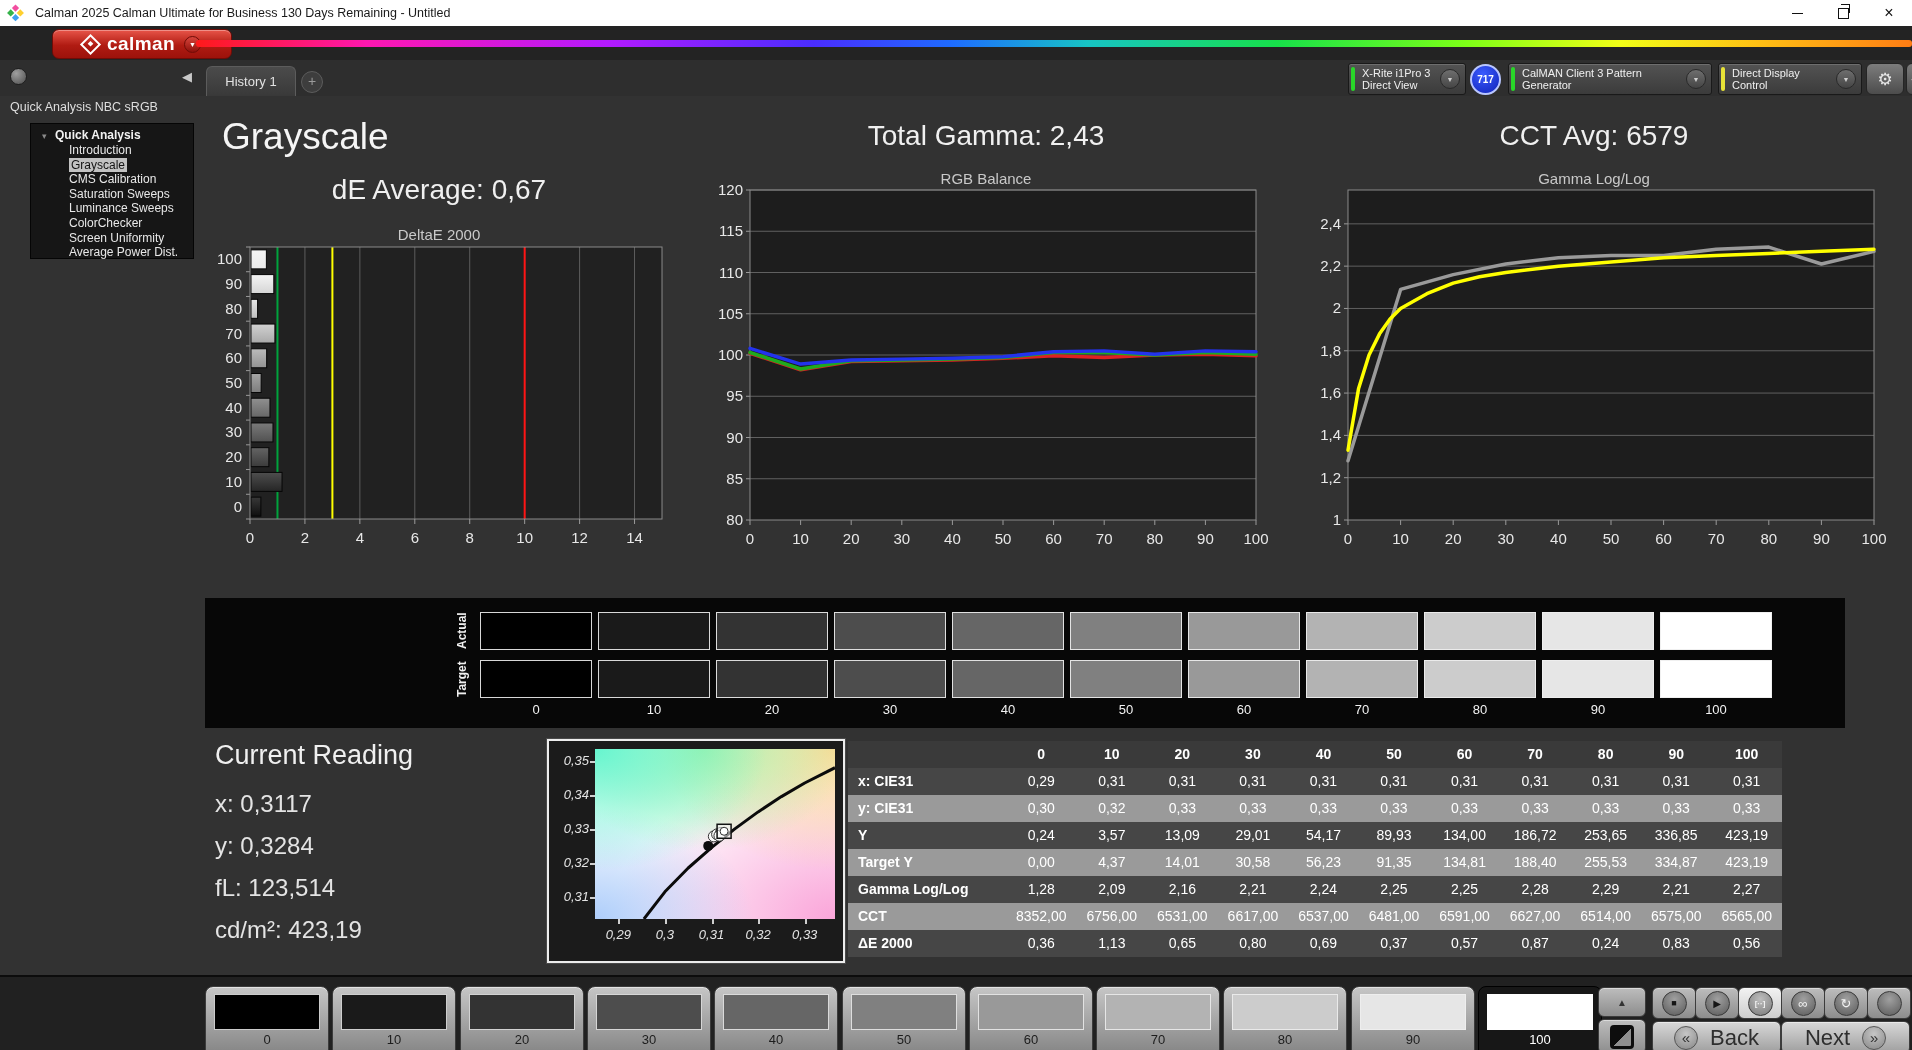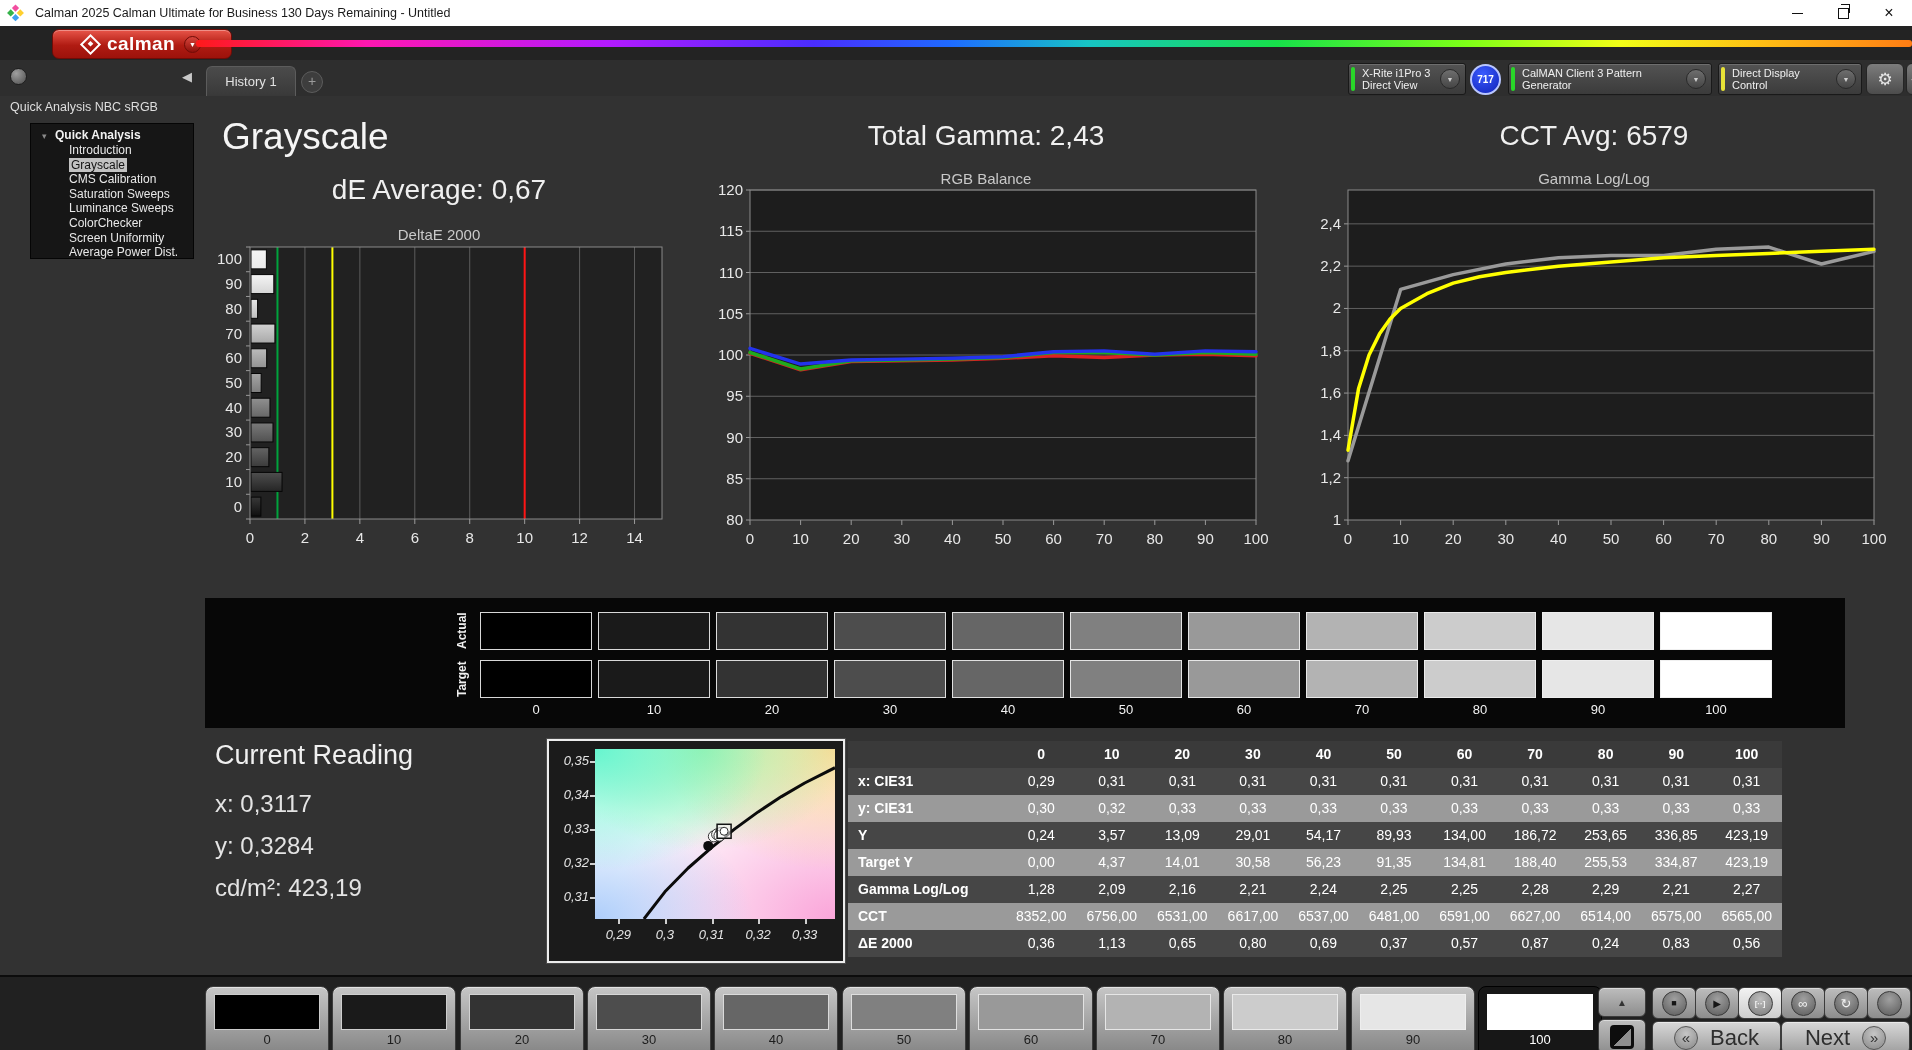--- a/index.html
+++ b/index.html
@@ -486,20 +486,21 @@
         <div class="bswlab" style="left: 1337px;">90</div>
         <div class="bsw" style="left: 1455px; top: 14px; background: rgb(255, 255, 255);"></div>
         <div class="bsw" style="left: 1455px; top: 62px; background: rgb(255, 255, 255);"></div>
         <div class="bswlab" style="left: 1455px;">100</div>
       </div>
 
     <div id="cr">
       <div id="crtitle">Current Reading</div>
       <div class="crline">x: 0,3117</div>
       <div class="crline">y: 0,3284</div>
+      <div class="crline">fL: 123,514</div>
       <div class="crline">cd/m²: 423,19</div>
     </div>
 
     <div id="cie-frame">
       <div id="cie-plot"></div>
     <svg id="cie-svg" width="240" height="170">
           <polyline points="48.932038834951456,170 69.90291262135922,142.79999999999998 93.20388349514563,118.99999999999993 116.50485436893204,98.59999999999992 139.80582524271844,79.8999999999999 163.10679611650485,62.89999999999988 186.40776699029126,47.599999999999866 209.70873786407765,33.99999999999985 240,18.70000000000002" fill="none" stroke="#0b0b0b" stroke-width="3" stroke-linejoin="round"></polyline>
           <circle cx="118.83495145631068" cy="87.38000000000002" r="5.5" fill="#fbfbfb" stroke="#333"></circle>
           <circle cx="122.09708737864068" cy="85.33999999999986" r="5.5" fill="#fbfbfb" stroke="#333"></circle>
           <circle cx="125.8252427184466" cy="83.98000000000002" r="5.5" fill="#fbfbfb" stroke="#333"></circle>

